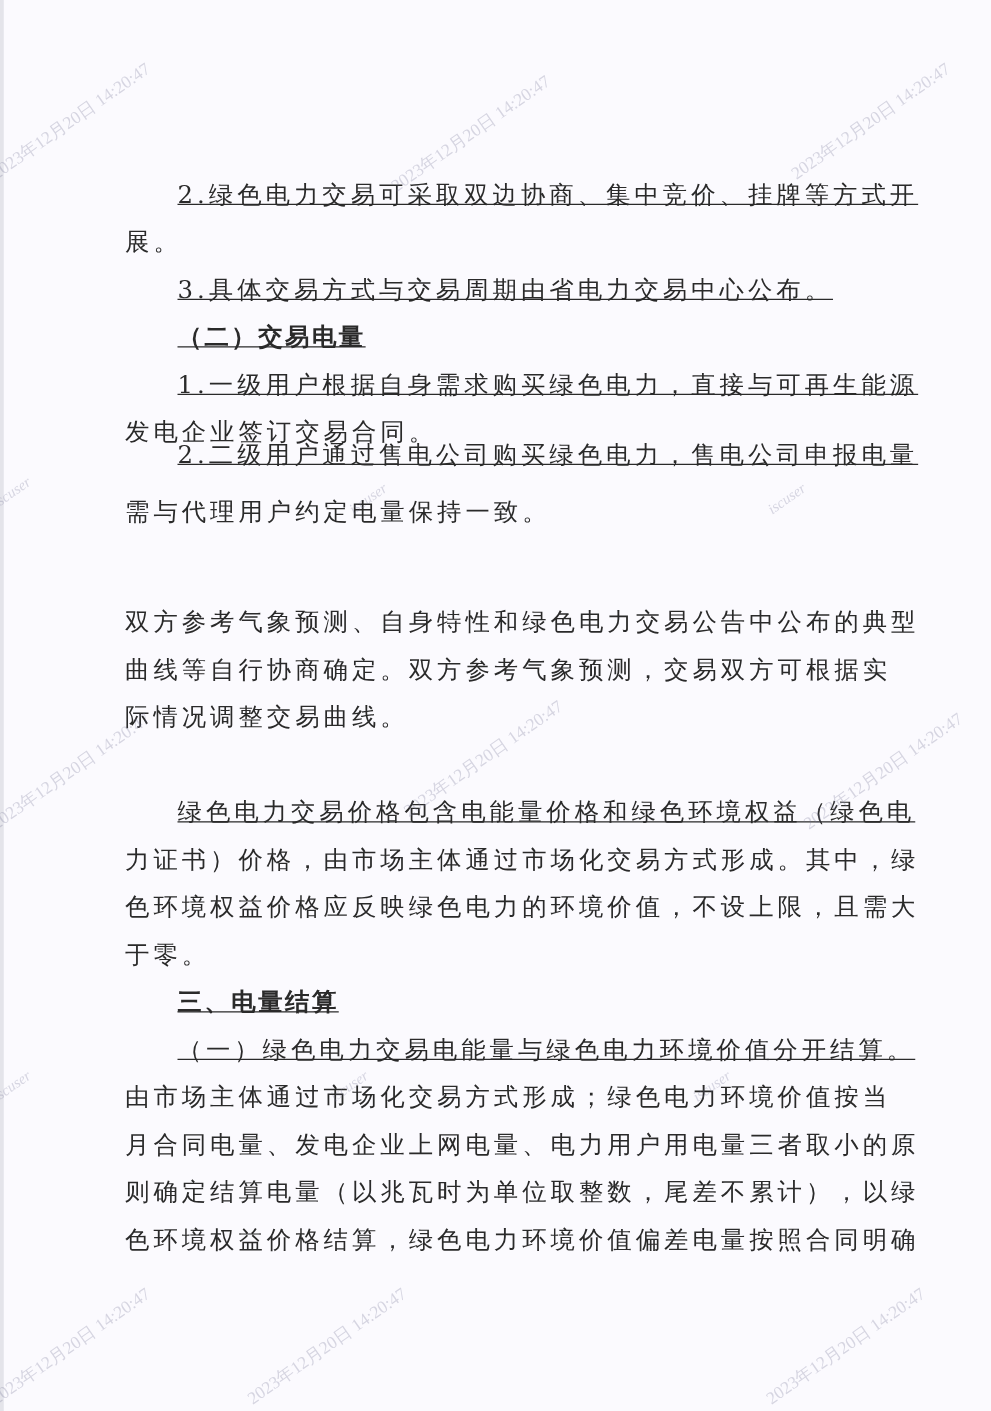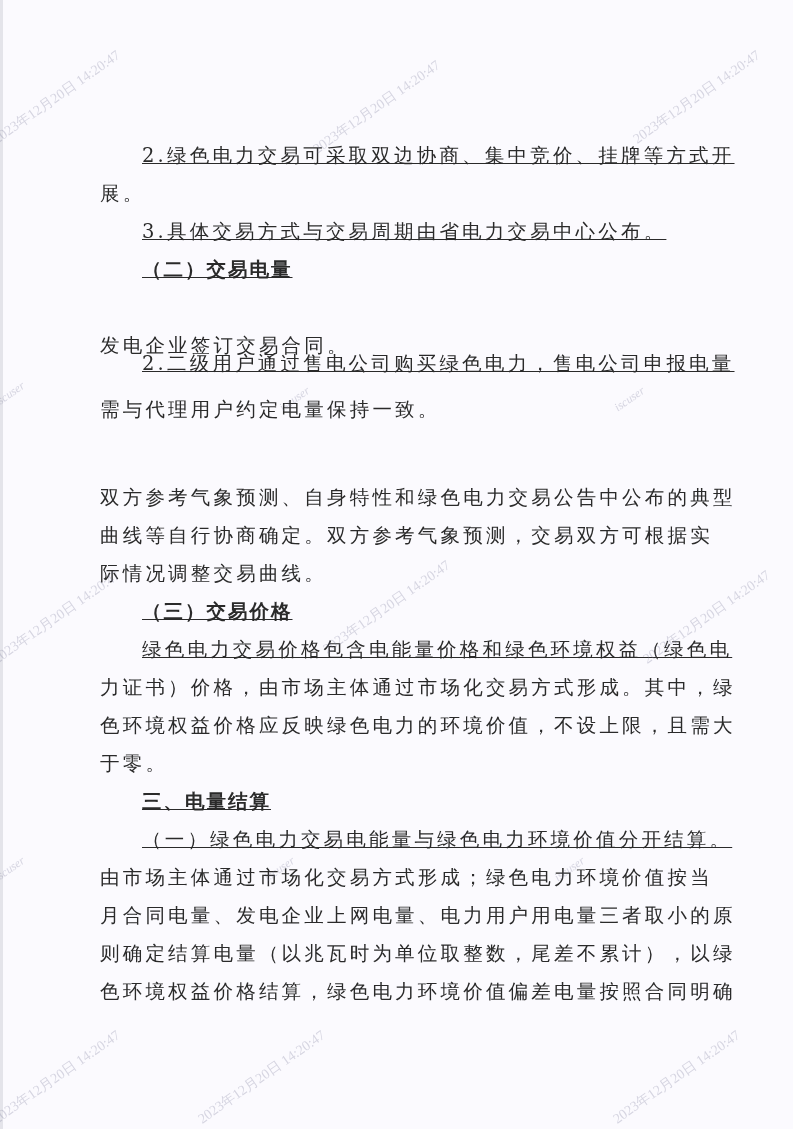--- a/index.html
+++ b/index.html
@@ -27,27 +27,27 @@
 </head>
 <body>
 
 <div class="left-edge"></div>
 
 <div class="page">
   <div class="line indent" style="top:142px">2.绿色电力交易可采取双边协商、集中竞价、挂牌等方式开</div>
   <div class="line" style="top:180px">展。</div>
   <div class="line indent" style="top:218px">3.具体交易方式与交易周期由省电力交易中心公布。</div>
   <div class="line indent heading" style="top:256px">（二）交易电量</div>
+  <div class="line indent" style="top:294px">1.一级用户根据自身需求购买绿色电力，直接与可再生能源</div>
   <div class="line" style="top:332px">发电企业签订交易合同。</div>
   <div class="line indent" style="top:350px">2.二级用户通过售电公司购买绿色电力，售电公司申报电量</div>
   <div class="line" style="top:396px">需与代理用户约定电量保持一致。</div>
   <div class="line" style="top:484px">双方参考气象预测、自身特性和绿色电力交易公告中公布的典型</div>
   <div class="line" style="top:522px">曲线等自行协商确定。双方参考气象预测，交易双方可根据实</div>
   <div class="line" style="top:560px">际情况调整交易曲线。</div>
-  <div class="line indent heading" style="top:598px">（三）交易价格</div>
   <div class="line indent" style="top:636px">绿色电力交易价格包含电能量价格和绿色环境权益（绿色电</div>
   <div class="line" style="top:712px">色环境权益价格应反映绿色电力的环境价值，不设上限，且需大</div>
   <div class="line" style="top:674px">力证书）价格，由市场主体通过市场化交易方式形成。其中，绿</div>
   <div class="line" style="top:750px">于零。</div>
   <div class="line indent heading" style="top:788px">三、电量结算</div>
   <div class="line indent" style="top:826px">（一）绿色电力交易电能量与绿色电力环境价值分开结算。</div>
   <div class="line" style="top:864px">由市场主体通过市场化交易方式形成；绿色电力环境价值按当</div>
   <div class="line" style="top:902px">月合同电量、发电企业上网电量、电力用户用电量三者取小的原</div>
   <div class="line" style="top:940px">则确定结算电量（以兆瓦时为单位取整数，尾差不累计），以绿</div>
   <div class="line" style="top:978px">色环境权益价格结算，绿色电力环境价值偏差电量按照合同明确</div>

